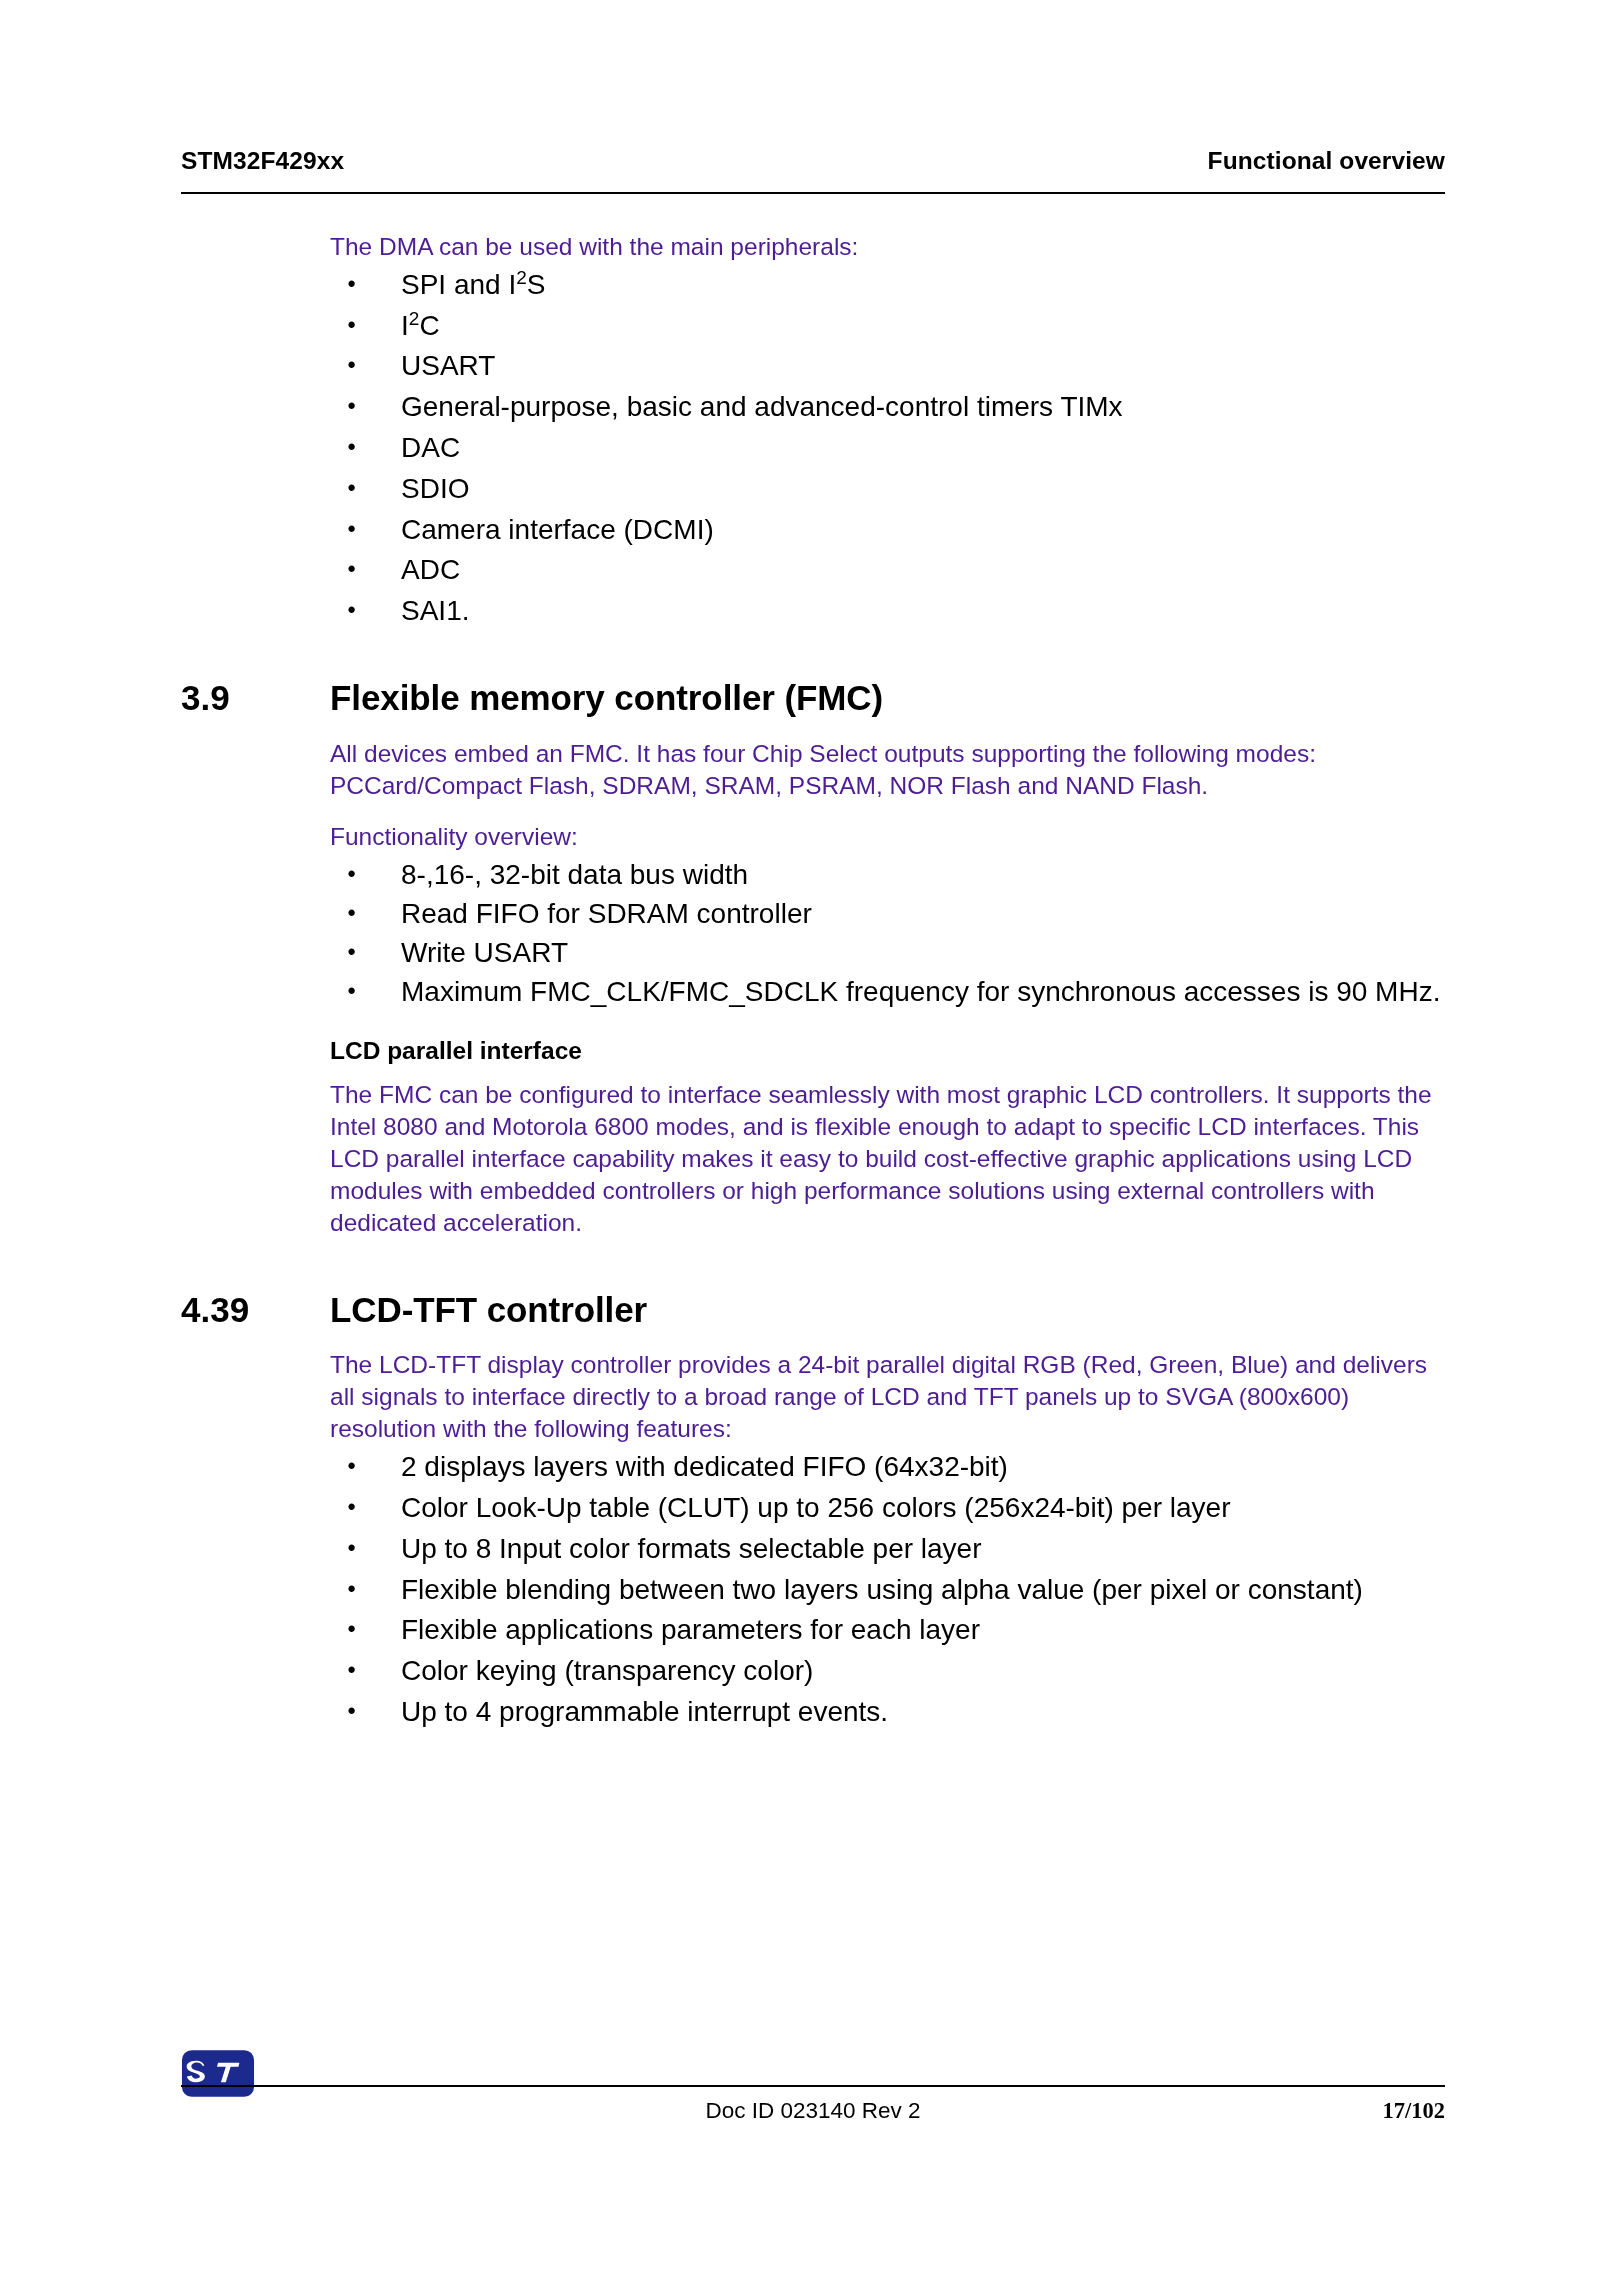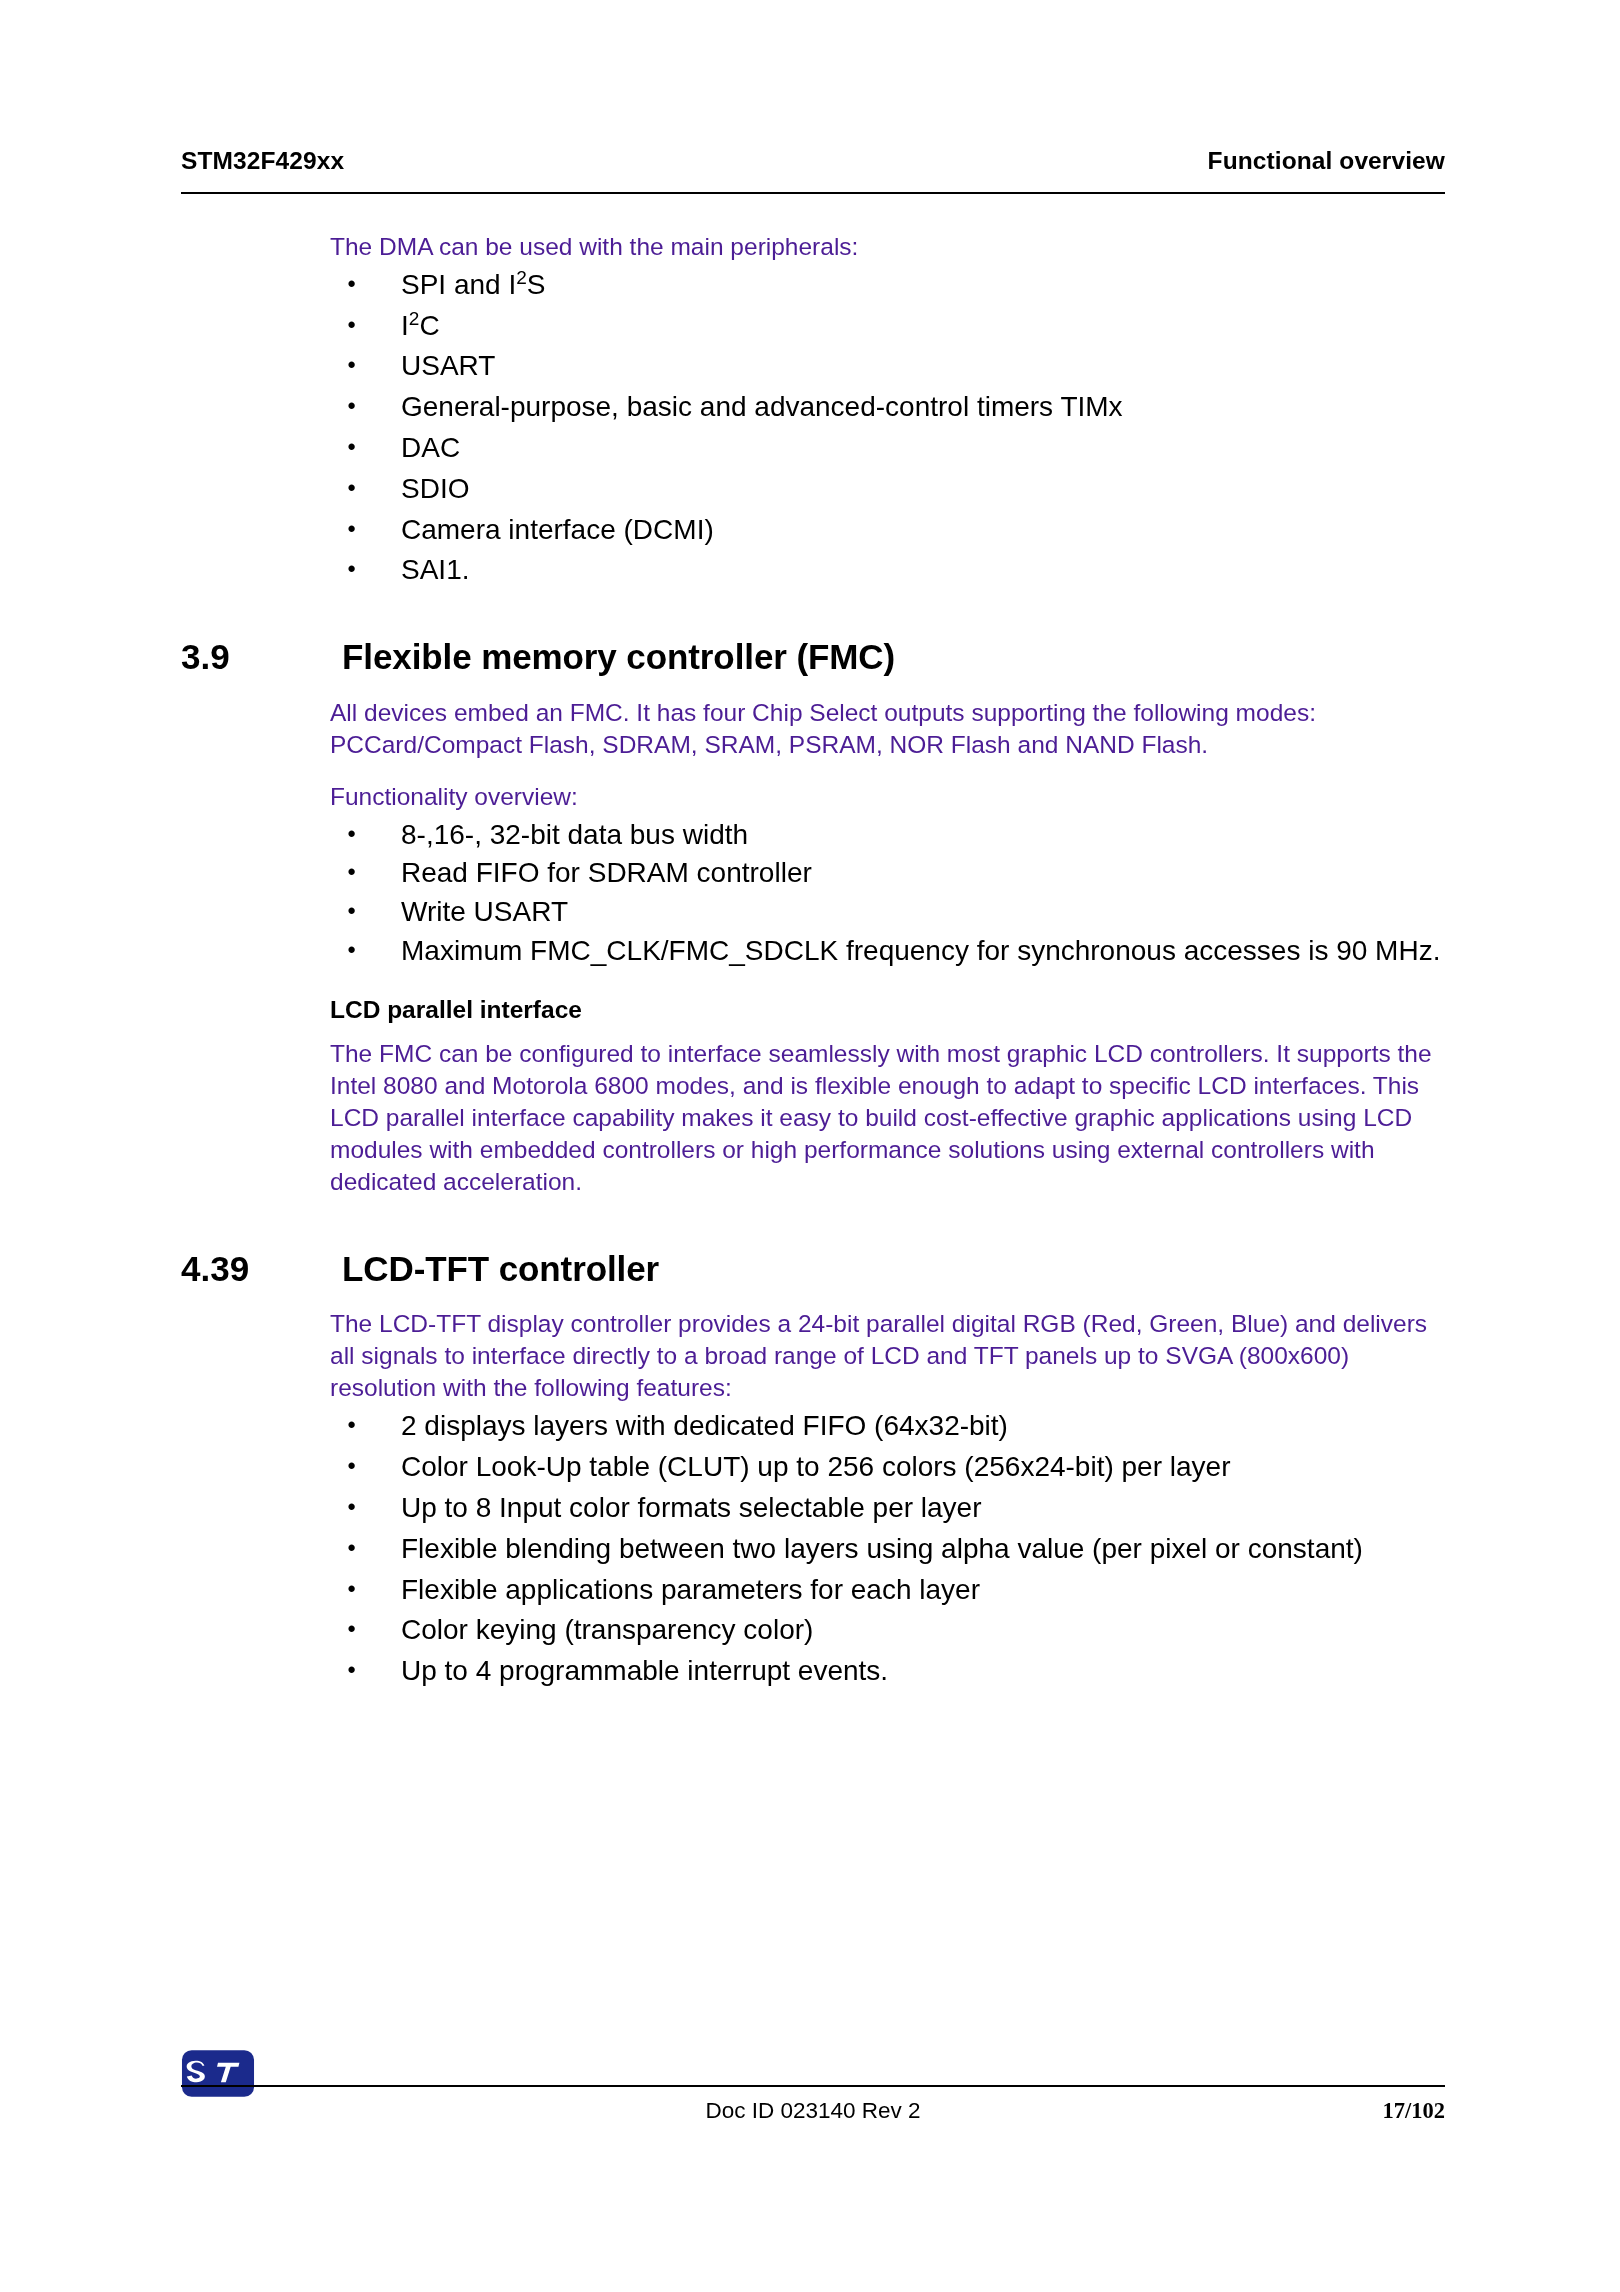--- a/index.html
+++ b/index.html
@@ -89,21 +89,20 @@
     font-size: 0.68em;
     vertical-align: super;
     line-height: 0;
   }
 
   
   .section {
     display: flex;
     align-items: flex-end;
     margin: 51px 0 19.6px 0;
-    gap: 12px;
   }
   .section .num {
     width: 149px;
     flex: 0 0 149px;
     font-size: 35px;
     font-weight: bold;
   }
   .section .title {
     font-size: 35px;
     font-weight: bold;
@@ -174,20 +173,21 @@
     <p class="para">The DMA can be used with the main peripherals:</p>
 
     <ul class="bullets">
       <li><span>SPI and I</span><sup>2</sup><span>S</span></li>
       <li><span>I</span><sup>2</sup><span>C</span></li>
       <li><span>USART</span></li>
       <li><span>General-purpose, basic and advanced-control timers TIMx</span></li>
       <li><span>DAC</span></li>
       <li><span>SDIO</span></li>
       <li><span>Camera interface (DCMI)</span></li>
+      <li><span>ADC</span></li>
       <li><span>SAI1.</span></li>
     </ul>
 
     <div class="section">
       <div class="num">3.9</div>
       <div class="title">Flexible memory controller (FMC)</div>
     </div>
 
     <p class="para">All devices embed an FMC. It has four Chip Select outputs supporting the following modes: PCCard/Compact Flash, SDRAM, SRAM, PSRAM, NOR Flash and NAND Flash.</p>
     <div class="spacer-sm"></div>

